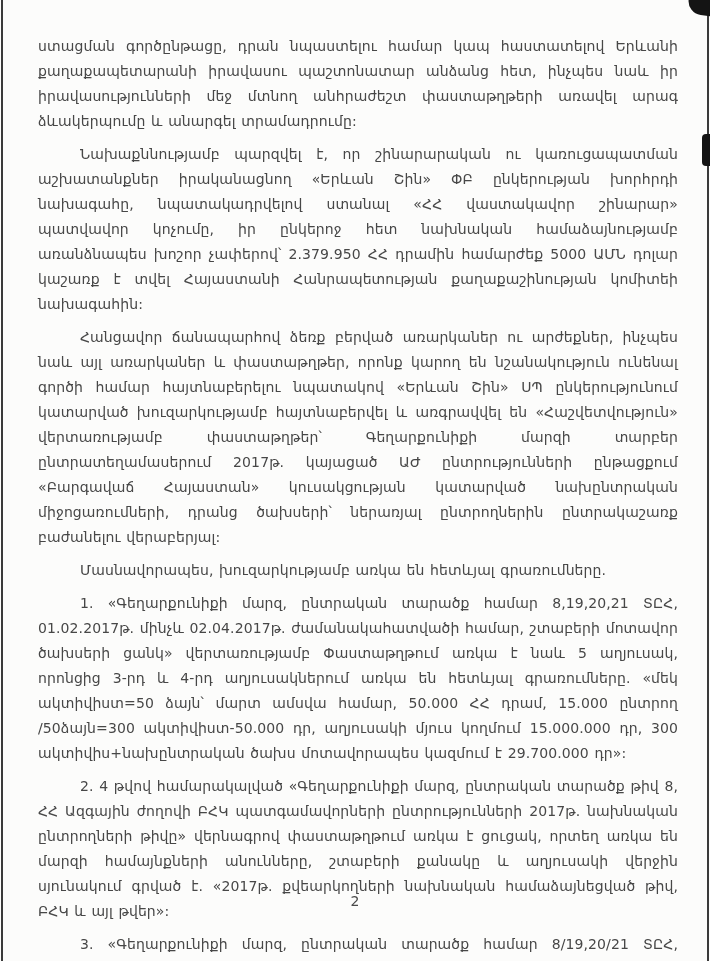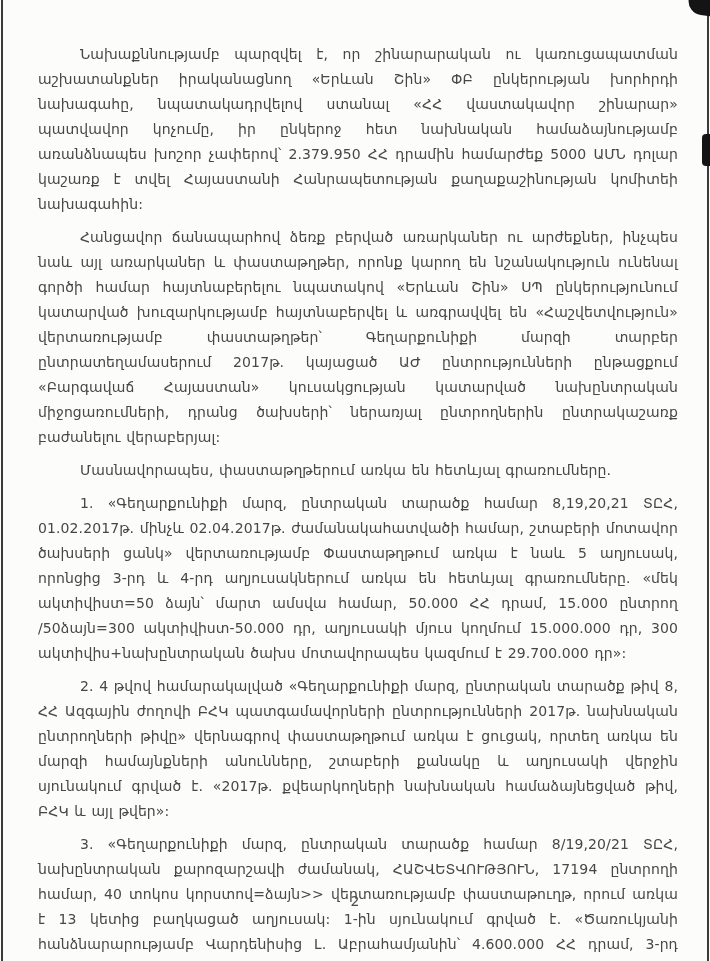--- a/index.html
+++ b/index.html
@@ -81,23 +81,24 @@
 <body>
 
 <div class="scan-page">
 
   <div class="edge-line left"></div>
   <div class="edge-line right"></div>
   <div class="artifact top-right"></div>
   <div class="artifact right-mid"></div>
 
   <div class="text-block">
+    <p>ստացման գործընթացը, դրան նպաստելու համար կապ հաստատելով Երևանի քաղաքապետարանի իրավասու պաշտոնատար անձանց հետ, ինչպես նաև իր իրավասությունների մեջ մտնող անհրաժեշտ փաստաթղթերի առավել արագ ձևակերպումը և անարգել տրամադրումը:</p>
     <p class="indented">Նախաքննությամբ պարզվել է, որ շինարարական ու կառուցապատման աշխատանքներ իրականացնող «Երևան Շին» ՓԲ ընկերության խորհրդի նախագահը, նպատակադրվելով ստանալ «ՀՀ վաստակավոր շինարար» պատվավոր կոչումը, իր ընկերոջ հետ նախնական համաձայնությամբ առանձնապես խոշոր չափերով՝ 2.379.950 ՀՀ դրամին համարժեք 5000 ԱՄՆ դոլար կաշառք է տվել Հայաստանի Հանրապետության քաղաքաշինության կոմիտեի նախագահին:</p>
     <p class="indented">Հանցավոր ճանապարհով ձեռք բերված առարկաներ ու արժեքներ, ինչպես նաև այլ առարկաներ և փաստաթղթեր, որոնք կարող են նշանակություն ունենալ գործի համար հայտնաբերելու նպատակով «Երևան Շին» ՍՊ ընկերությունում կատարված խուզարկությամբ հայտնաբերվել և առգրավվել են «Հաշվետվություն» վերտառությամբ փաստաթղթեր՝ Գեղարքունիքի մարզի տարբեր ընտրատեղամասերում 2017թ. կայացած ԱԺ ընտրությունների ընթացքում «Բարգավաճ Հայաստան» կուսակցության կատարված նախընտրական միջոցառումների, դրանց ծախսերի՝ ներառյալ ընտրողներին ընտրակաշառք բաժանելու վերաբերյալ:</p>
-    <p class="indented">Մասնավորապես, փաստաթղթերում առկա են հետևյալ գրառումները.</p>
+    <p class="indented">Մասնավորապես, խուզարկությամբ առկա են հետևյալ գրառումները.</p>
     <p class="indented">1. «Գեղարքունիքի մարզ, ընտրական տարածք համար 8,19,20,21 ՏԸՀ, 01.02.2017թ. մինչև 02.04.2017թ. ժամանակահատվածի համար, շտաբերի մոտավոր ծախսերի ցանկ» վերտառությամբ Փաստաթղթում առկա է նաև 5 աղյուսակ, որոնցից 3-րդ և 4-րդ աղյուսակներում առկա են հետևյալ գրառումները. «մեկ ակտիվիստ=50 ձայն՝ մարտ ամսվա համար, 50.000 ՀՀ դրամ, 15.000 ընտրող /50ձայն=300 ակտիվիստ-50.000 դր, աղյուսակի մյուս կողմում 15.000.000 դր, 300 ակտիվիս+նախընտրական ծախս մոտավորապես կազմում է 29.700.000 դր»:</p>
     <p class="indented">2. 4 թվով համարակալված «Գեղարքունիքի մարզ, ընտրական տարածք թիվ 8, ՀՀ Ազգային ժողովի ԲՀԿ պատգամավորների ընտրությունների 2017թ. նախնական ընտրողների թիվը» վերնագրով փաստաթղթում առկա է ցուցակ, որտեղ առկա են մարզի համայնքների անունները, շտաբերի քանակը և աղյուսակի վերջին սյունակում գրված է. «2017թ. քվեարկողների նախնական համաձայնեցված թիվ, ԲՀԿ և այլ թվեր»:</p>
     <p class="indented">3. «Գեղարքունիքի մարզ, ընտրական տարածք համար 8/19,20/21 ՏԸՀ, նախընտրական քարոզարշավի ժամանակ, ՀԱՇՎԵՏՎՈՒԹՅՈՒՆ, 17194 ընտրողի համար, 40 տոկոս կորստով=ձայն&gt;&gt; վերտառությամբ փաստաթուղթ, որում առկա է 13 կետից բաղկացած աղյուսակ: 1-ին սյունակում գրված է. «Ծառուկյանի հանձնարարությամբ Վարդենիսից Լ. Աբրահամյանին՝ 4.600.000 ՀՀ դրամ, 3-րդ աղյուսակում՝ «17194 ընտրողի համար ակտիվիստներին վճարվելիք գումար՝ 34.388.000 ՀՀ դրամ և այլ», ինչպես նաև աղյուսակից հետո գրված է. «մեկ ձայնին վճարված գումար՝ 10.000 դր, 17194 քվեի համար վճարվել է 10.000 դրամ յուրաքանչյուրին՝ 171.940.000 դրամ»:</p>
 
   </div>
 
   <div class="page-number">2</div>
 
 </div>
 

